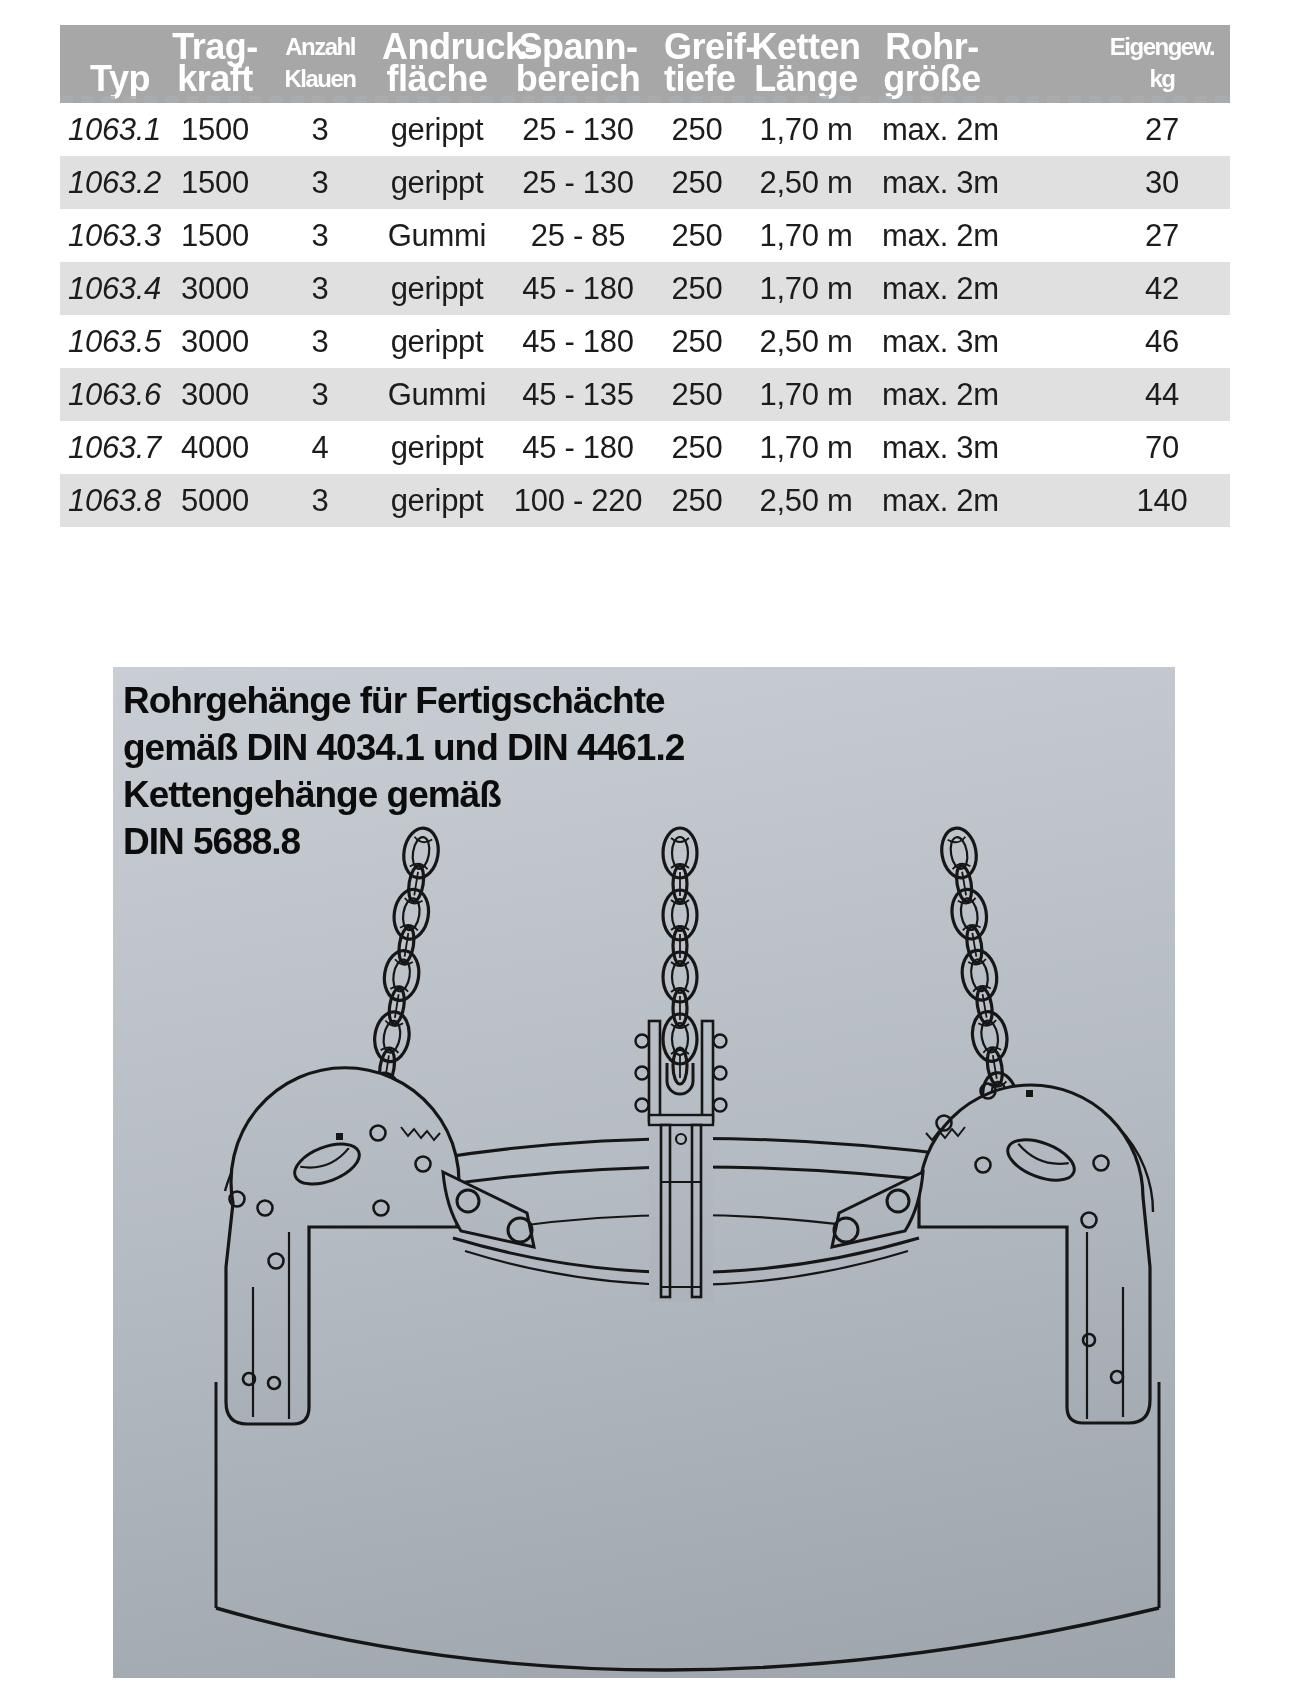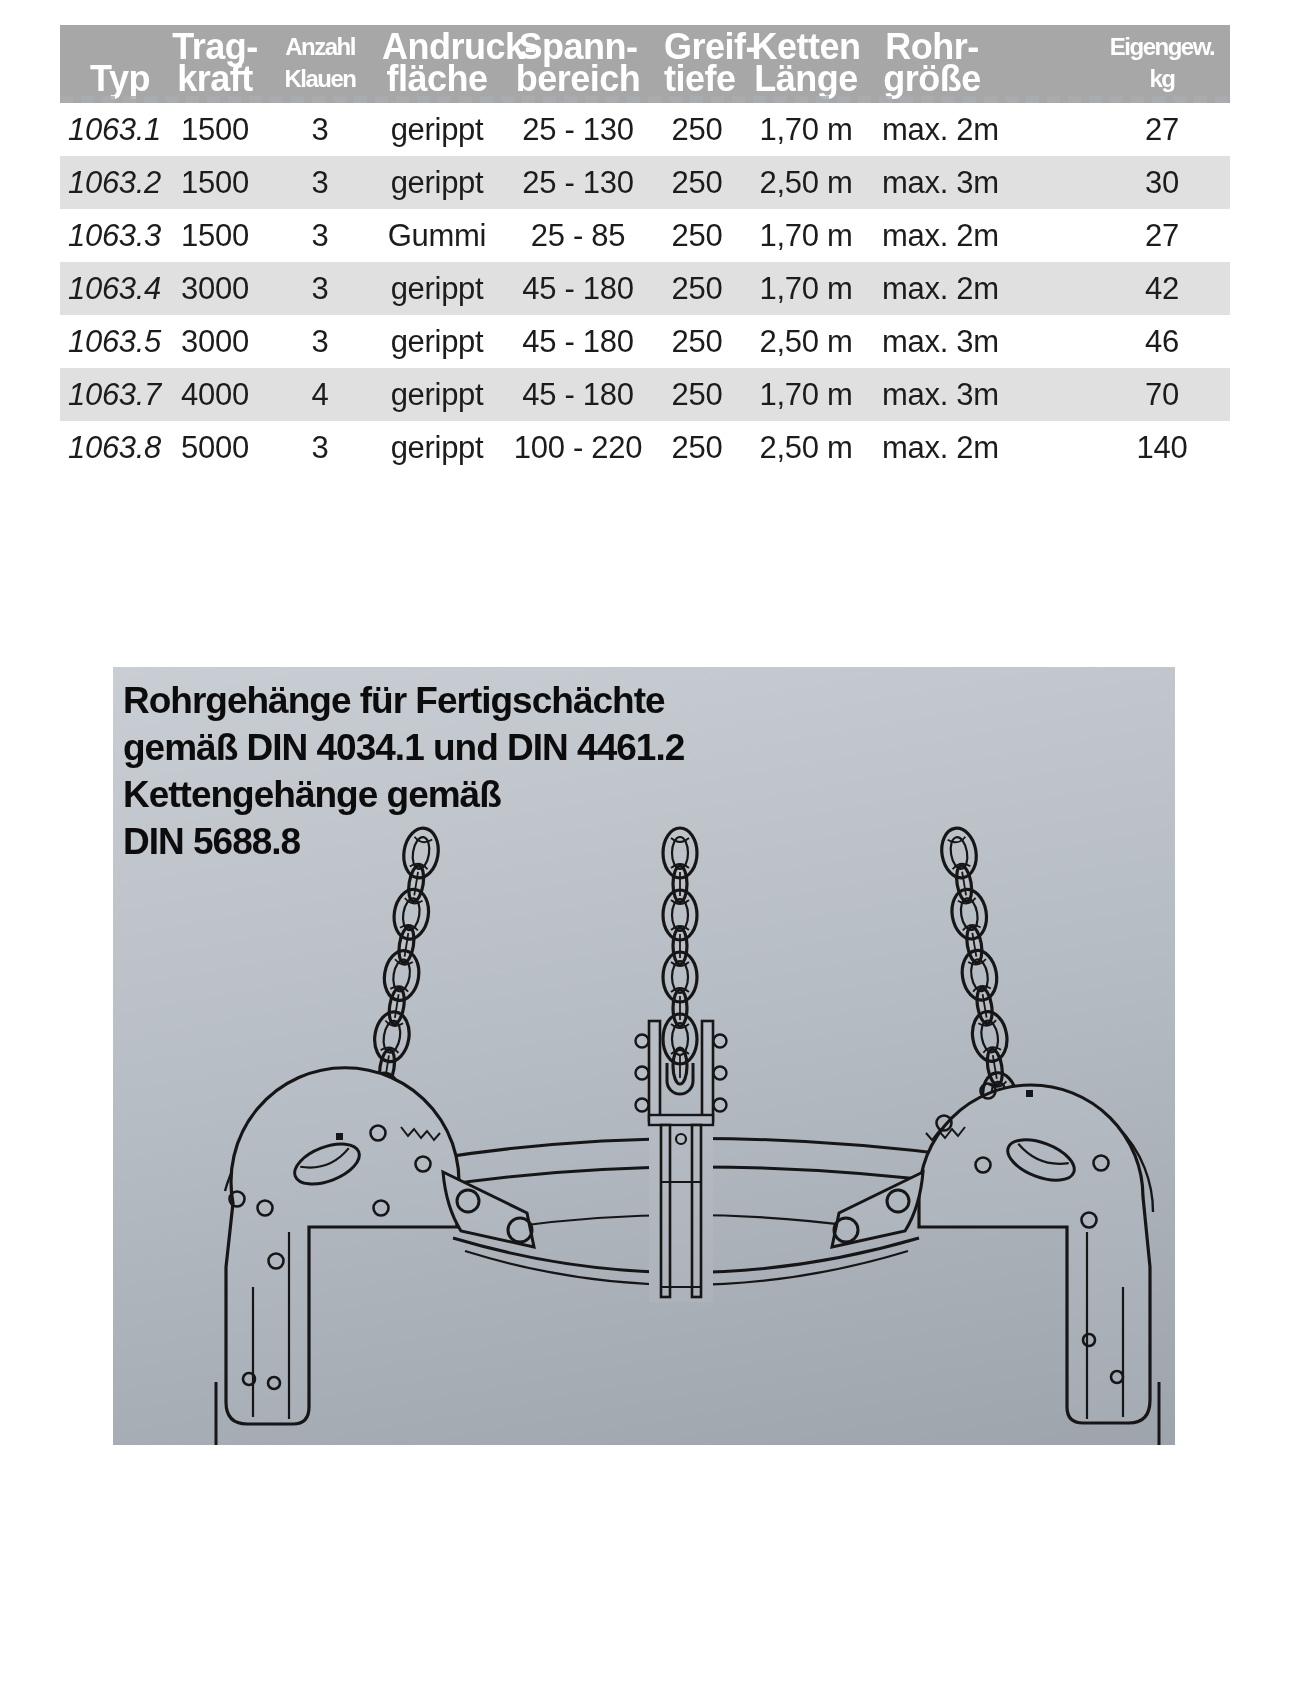--- a/index.html
+++ b/index.html
@@ -39,21 +39,21 @@
   .spec-table td.typ{text-align:left;padding-left:8px;font-style:italic;}
   .spec-table td.last{padding-left:112px;margin-top:6px;}
   .spec-table tbody tr:nth-child(even){background:var(--row-alt);}
   .torn-edge{
     position:absolute;left:60px;top:96px;width:1170px;height:7px;
     background:repeating-linear-gradient(90deg,#a9adb1 0 13px,transparent 13px 21px);
     opacity:.85;
   }
   
   .figure-panel{
-    position:absolute;left:113px;top:667px;width:1062px;height:778px;
+    position:absolute;left:113px;top:667px;width:1062px;height:1011px;
     background:linear-gradient(170deg,var(--panel-top) 0%,var(--panel-mid) 48%,var(--panel-bottom) 100%);
     overflow:hidden;
   }
   .figure-panel svg{position:absolute;left:0;top:0;}
   .figure-caption{
     position:absolute;left:10px;top:10px;
     font-weight:bold;font-size:37px;line-height:47px;letter-spacing:-1px;color:#0c0c0c;
   }
 </style>
 </head>
@@ -160,20 +160,31 @@
         <td>3000</td>
         <td>3</td>
         <td>gerippt</td>
         <td>45 - 180</td>
         <td>250</td>
         <td>2,50 m</td>
         <td>max. 3m</td>
         <td class="last">46</td>
       </tr>
       <tr>
+        <td class="typ">1063.6</td>
+        <td>3000</td>
+        <td>3</td>
+        <td>Gummi</td>
+        <td>45 - 135</td>
+        <td>250</td>
+        <td>1,70 m</td>
+        <td>max. 2m</td>
+        <td class="last">44</td>
+      </tr>
+      <tr>
         <td class="typ">1063.7</td>
         <td>4000</td>
         <td>4</td>
         <td>gerippt</td>
         <td>45 - 180</td>
         <td>250</td>
         <td>1,70 m</td>
         <td>max. 3m</td>
         <td class="last">70</td>
       </tr>

